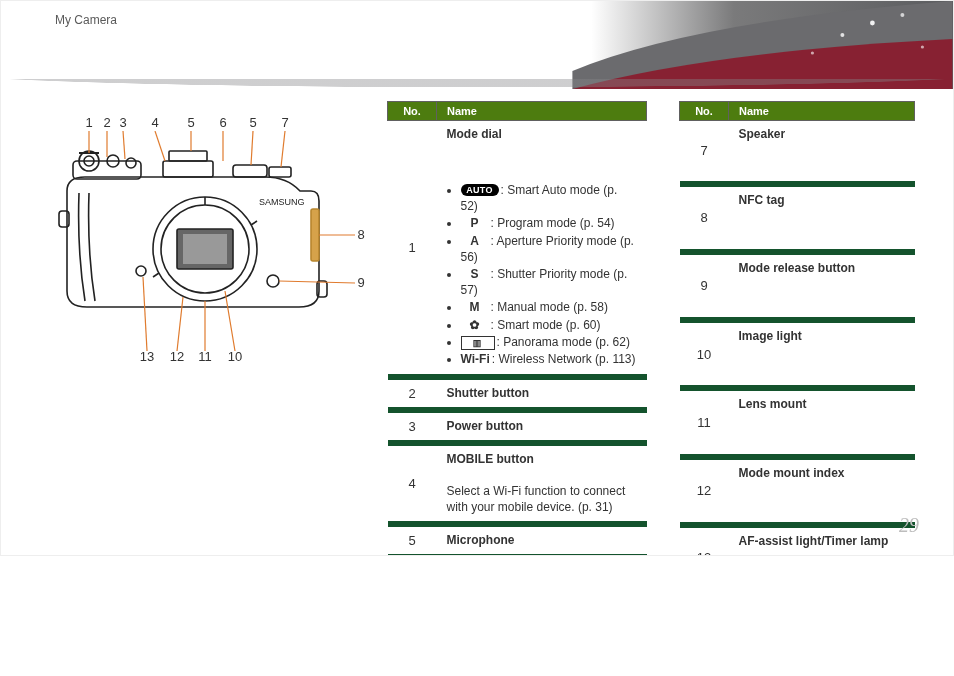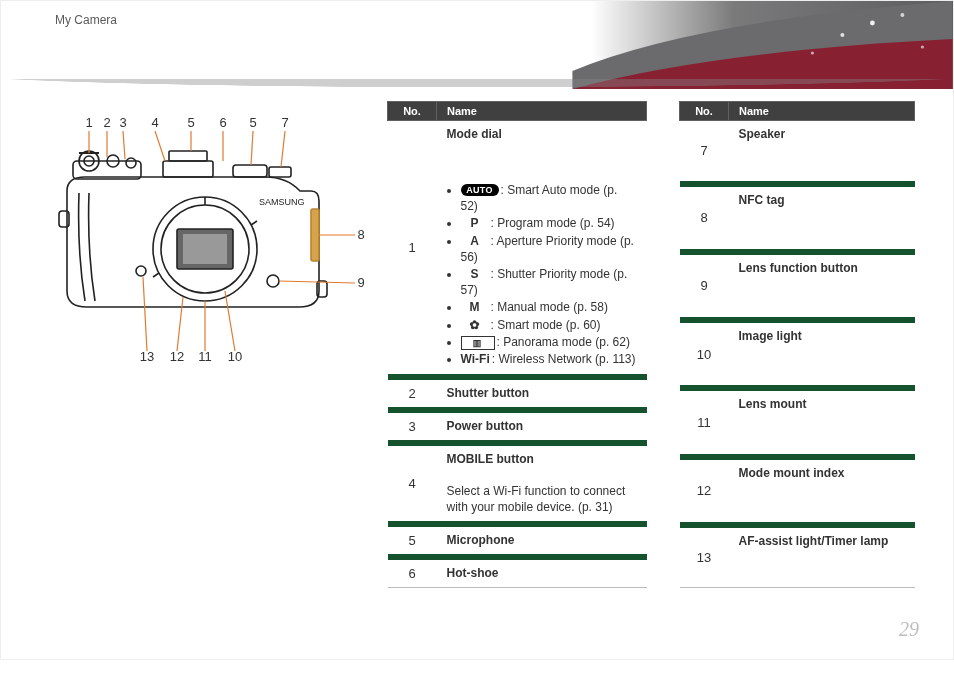--- a/index.html
+++ b/index.html
@@ -5,21 +5,21 @@
   html, body {
     margin: 0;
     padding: 0;
     font-family: "Segoe UI", "Helvetica Neue", Arial, sans-serif;
     background: #fff;
     color: #333;
   }
   .page {
     position: relative;
     width: 954px;
-    height: 660px;
+    height: 556px;
     overflow: hidden;
     border: 1px solid #eee;
     box-sizing: border-box;
   }
   .header-bar {
     position: absolute;
     left: 0; right: 0; top: 0;
     height: 88px;
     background: linear-gradient(90deg,#fff 62%, #7a7a7b 77%, #5b5c5f 100%);
   }
@@ -88,21 +88,21 @@
     display: flex;
     gap: 32px;
     flex: 1;
   }
   table.parts {
     border-collapse: collapse;
     font-size: 12px;
     color: #333;
   }
   table.parts th {
-    background: #404040;
+    background: #4d7c0f;
     color: #fff;
     font-weight: 600;
     text-align: left;
     padding: 3px 10px;
     border: 1px solid #606060;
     font-size: 11px;
   }
   table.parts th.no { width: 28px; text-align: center; }
   table.parts td {
     border-top: 6px solid #14532d;
@@ -353,21 +353,21 @@
             </tr>
             <tr>
               <td class="no">8</td>
               <td>
                 <div class="name-title">NFC tag</div>
               </td>
             </tr>
             <tr>
               <td class="no">9</td>
               <td>
-                <div class="name-title">Lens function button</div>
+                <div class="name-title">Mode release button</div>
               </td>
             </tr>
             <tr>
               <td class="no">10</td>
               <td>
                 <div class="name-title">Image light</div>
               </td>
             </tr>
             <tr>
               <td class="no">11</td>

